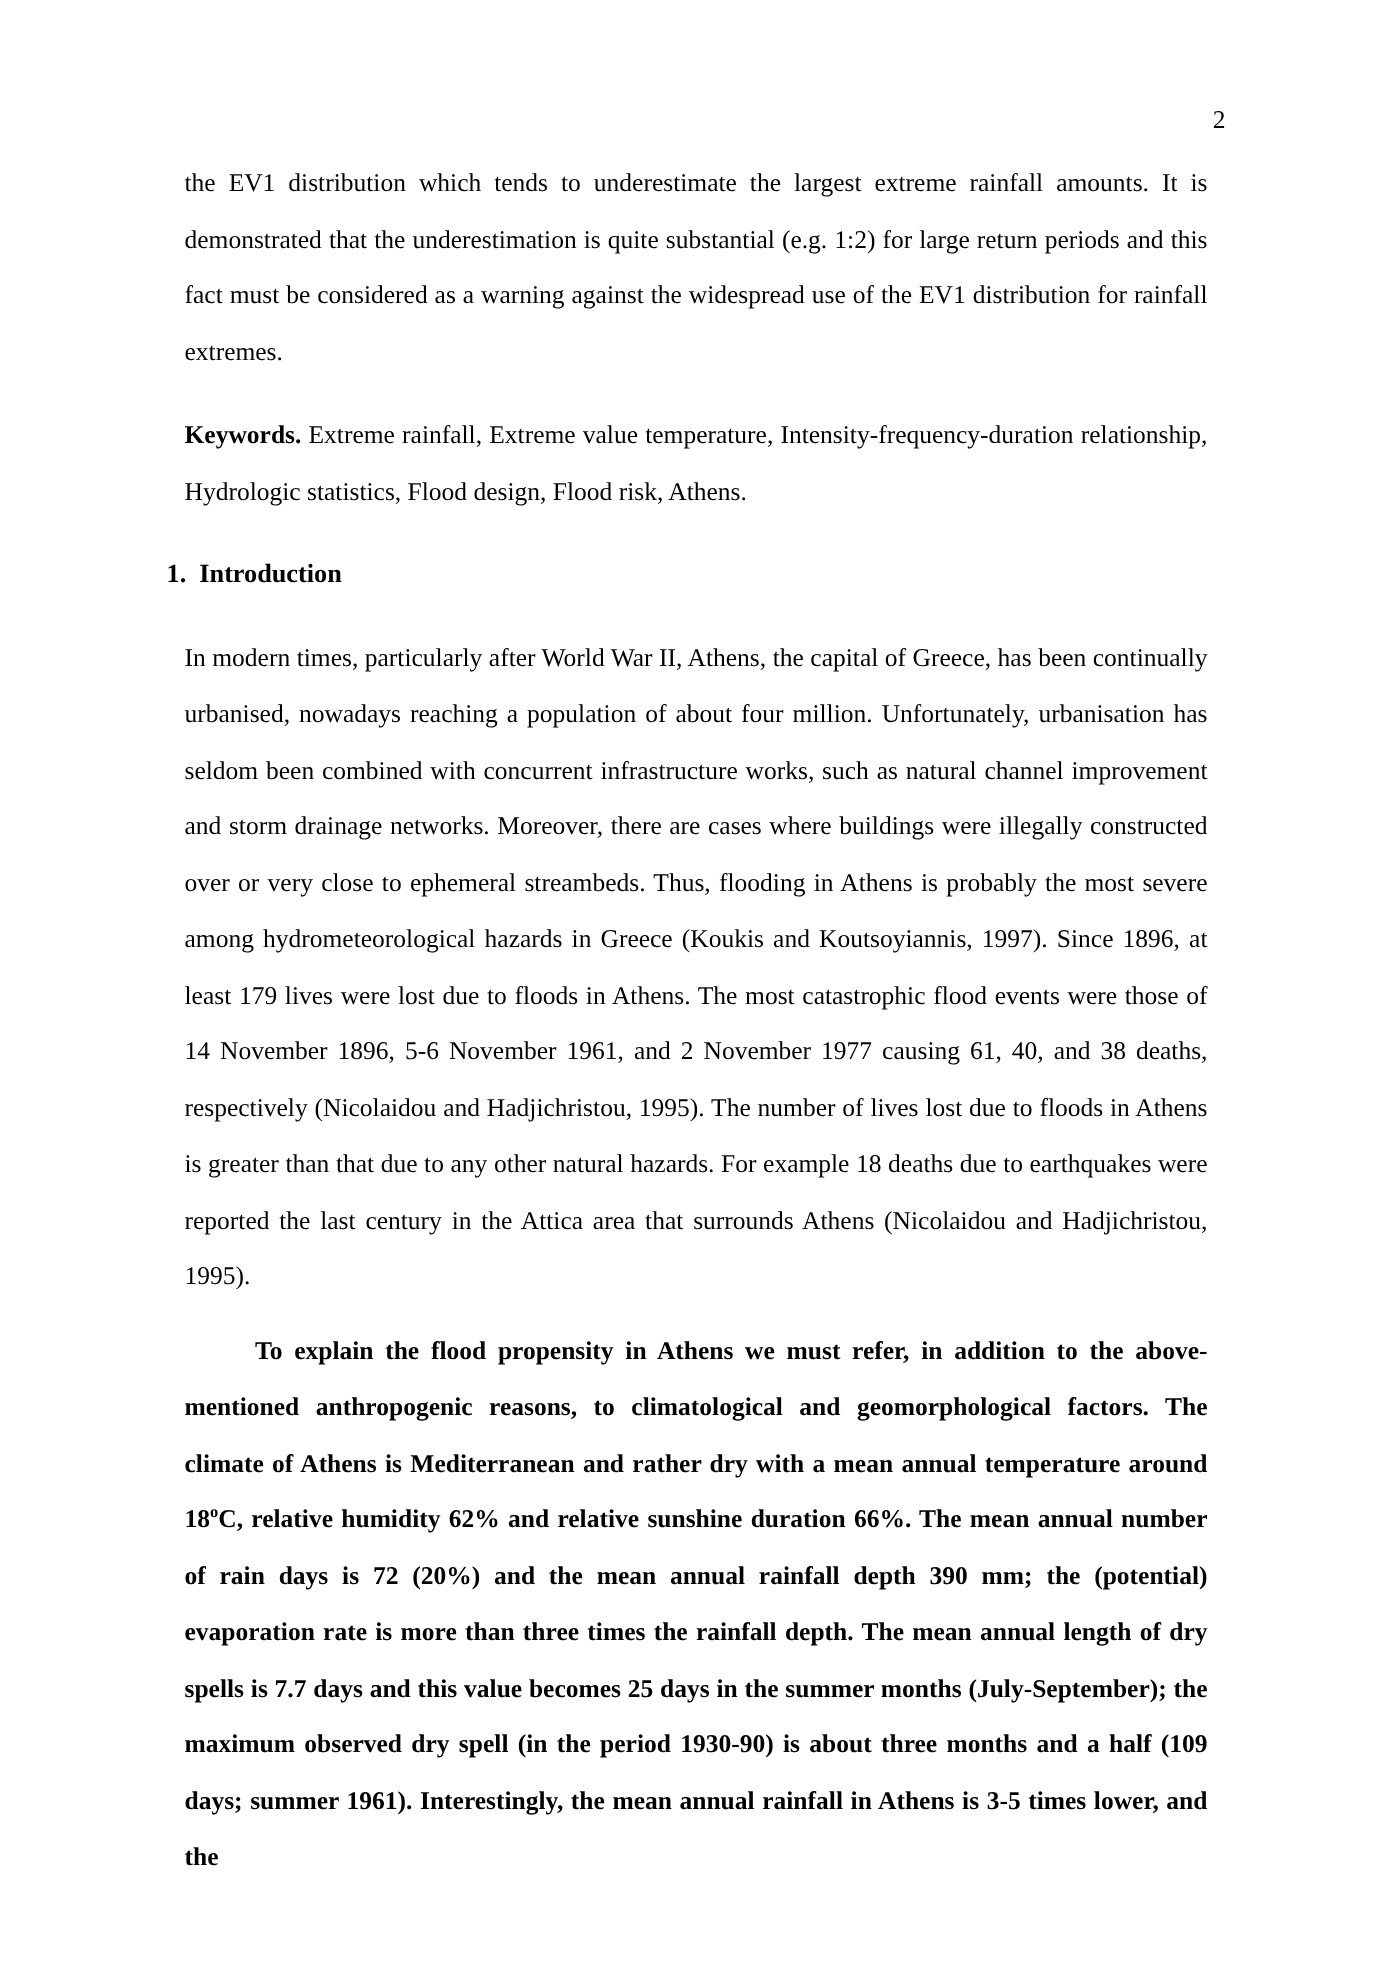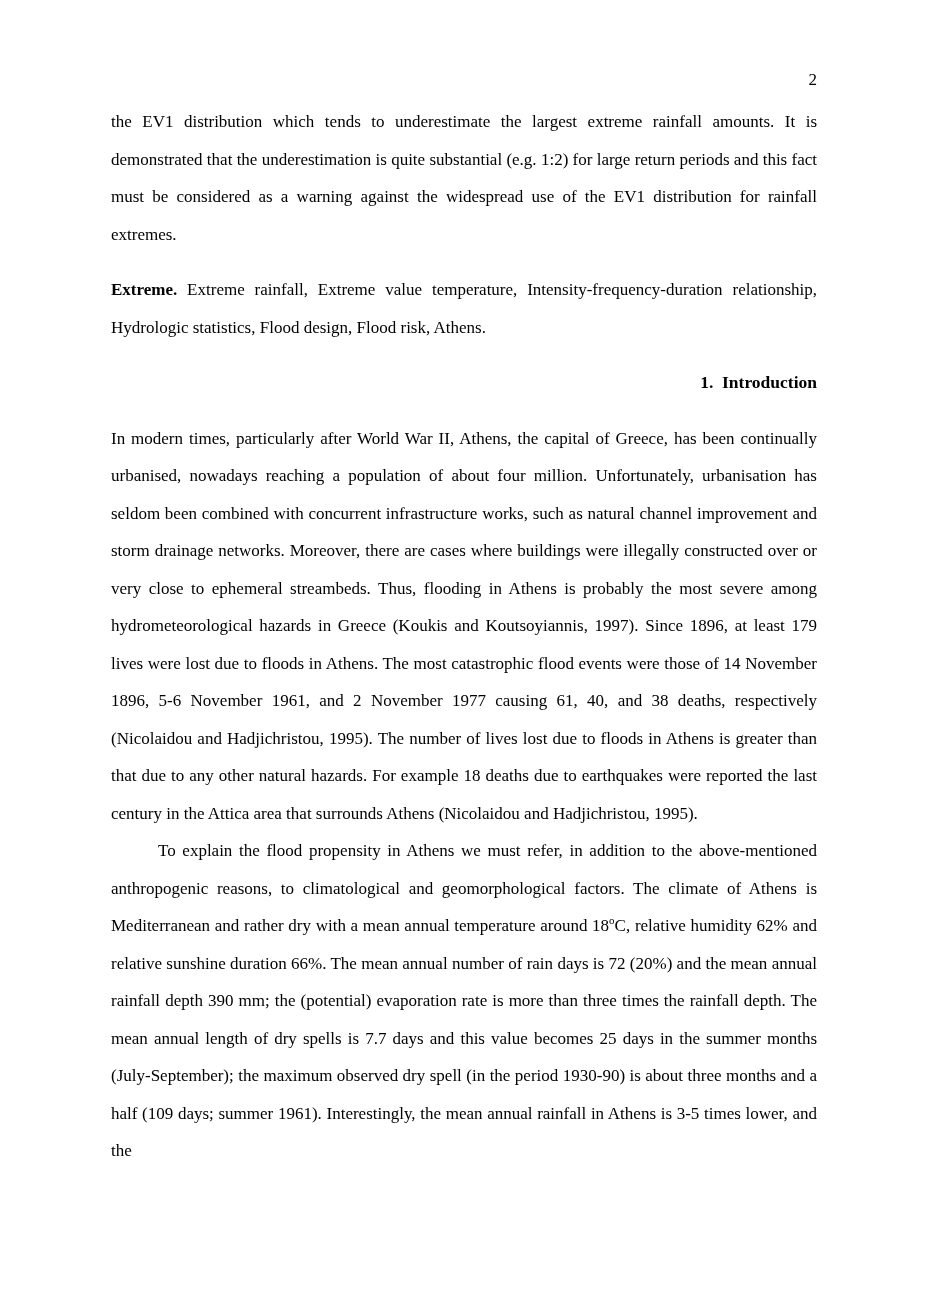--- a/index.html
+++ b/index.html
@@ -18,56 +18,57 @@
     font-size: 17px;
     padding: 70px 108px 0 111px;
     overflow: hidden;
   }
   .page-number {
     text-align: right;
     line-height: 20px;
     margin: 0 0 13px 0;
   }
   .para {
-    margin: 0;
+    margin: 12px;
     text-align: justify;
     line-height: 37.5px;
   }
   .para.gap-after {
     margin-bottom: 18px;
   }
   .section-heading {
     font-size: 17.5px;
     font-weight: bold;
     line-height: 37.5px;
     margin: 18px 0 18px 0;
     white-space: pre-wrap;
-    text-align: right;
+    text-align: left;
   }
   .indented {
     text-indent: 47px;
+    font-weight: bold;
   }
   .keywords-label {
     font-weight: bold;
   }
   sup {
     font-size: 11px;
     line-height: 0;
   }
 </style>
 </head>
 <body>
 
 <div class="page">
 
   <div class="page-number">2</div>
 
   <p class="para gap-after">the EV1 distribution which tends to underestimate the largest extreme rainfall amounts. It is demonstrated that the underestimation is quite substantial (e.g. 1:2) for large return periods and this fact must be considered as a warning against the widespread use of the EV1 distribution for rainfall extremes.</p>
 
-  <p class="para gap-after"><span class="keywords-label">Extreme.</span><span> Extreme rainfall, Extreme value temperature, Intensity-frequency-duration relationship, Hydrologic statistics, Flood design, Flood risk, Athens.</span></p>
+  <p class="para gap-after"><span class="keywords-label">Keywords.</span><span> Extreme rainfall, Extreme value temperature, Intensity-frequency-duration relationship, Hydrologic statistics, Flood design, Flood risk, Athens.</span></p>
 
   <h2 class="section-heading">1.  Introduction</h2>
 
   <p class="para">In modern times, particularly after World War II, Athens, the capital of Greece, has been continually urbanised, nowadays reaching a population of about four million. Unfortunately, urbanisation has seldom been combined with concurrent infrastructure works, such as natural channel improvement and storm drainage networks. Moreover, there are cases where buildings were illegally constructed over or very close to ephemeral streambeds. Thus, flooding in Athens is probably the most severe among hydrometeorological hazards in Greece (Koukis and Koutsoyiannis, 1997). Since 1896, at least 179 lives were lost due to floods in Athens. The most catastrophic flood events were those of 14 November 1896, 5-6 November 1961, and 2 November 1977 causing 61, 40, and 38 deaths, respectively (Nicolaidou and Hadjichristou, 1995). The number of lives lost due to floods in Athens is greater than that due to any other natural hazards. For example 18 deaths due to earthquakes were reported the last century in the Attica area that surrounds Athens (Nicolaidou and Hadjichristou, 1995).</p>
 
   <p class="para indented"><span>To explain the flood propensity in Athens we must refer, in addition to the above-mentioned anthropogenic reasons, to climatological and geomorphological factors. The climate of Athens is Mediterranean and rather dry with a mean annual temperature around 18</span><sup>o</sup><span>C, relative humidity 62% and relative sunshine duration 66%. The mean annual number of rain days is 72 (20%) and the mean annual rainfall depth 390 mm; the (potential) evaporation rate is more than three times the rainfall depth. The mean annual length of dry spells is 7.7 days and this value becomes 25 days in the summer months (July-September); the maximum observed dry spell (in the period 1930-90) is about three months and a half (109 days; summer 1961). Interestingly, the mean annual rainfall in Athens is 3-5 times lower, and the</span></p>
 
 </div>
 
 </body></html>

